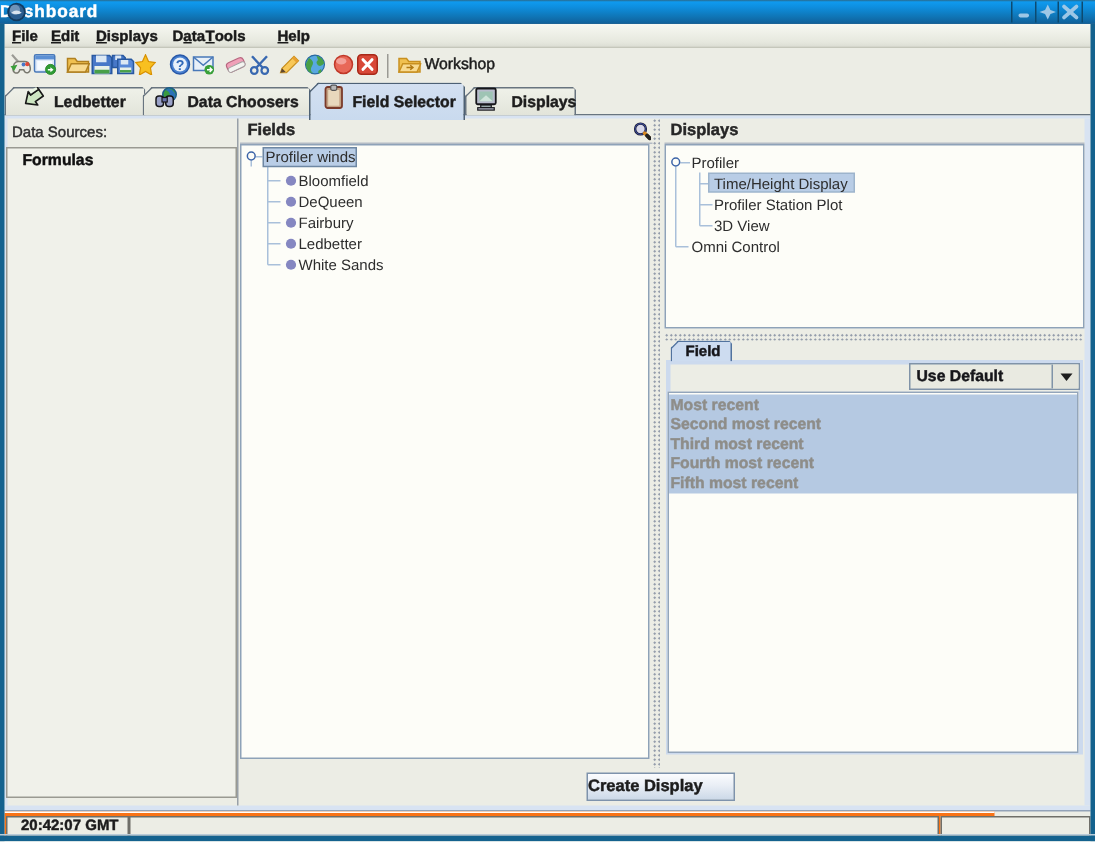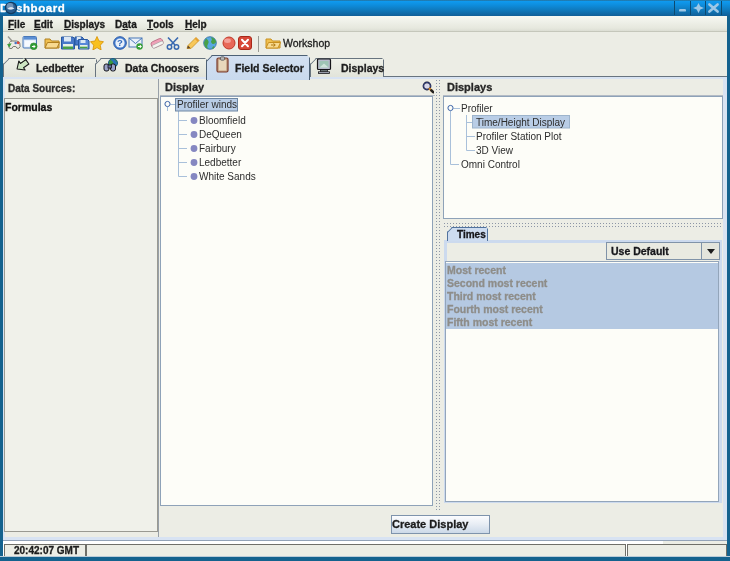--- a/index.html
+++ b/index.html
@@ -29,25 +29,25 @@
 .tabsel{top:0;height:24px;background:linear-gradient(180deg,#d3e0f1,#c9daee);border:1px solid #4d6175;border-bottom:none;z-index:5;clip-path:polygon(6px 0,calc(100% - 3px) 0,100% 3px,100% 100%,0 100%,0 6px)}
 .tabsel .lbl{top:6px}
 .cut{position:absolute;left:-1px;top:5.2px;width:9.3px;height:1.1px;background:#68747f;transform:rotate(-45deg);transform-origin:0 0}
 .tabsel>.cut{background:#4d6175;width:9.3px;top:5.2px}
 
 #cleft{left:3px;top:79px;width:2px;height:458px;background:#d8e3f2}
 #cright{left:723px;top:79px;width:4px;height:458px;background:#d8e3f2}
 #cbot{left:3px;top:537px;width:724px;height:3px;background:#d8e3f2}
 #cbot2{left:3px;top:540px;width:724px;height:1px;background:#93a3b8}
 
-#status{left:3px;top:541px;width:660px;height:16px;background:#ffffff;border-top:1px solid #fff}
+#status{left:3px;top:541px;width:660px;height:16px;background:#f97316;border-top:1px solid #fff}
 .sbox{position:absolute;top:2px;height:12px;border:1px solid #6f6f69;background:#ecede5}
 #status .time{position:absolute;left:11px;top:3px;font-weight:bold;font-size:10px;color:#1c1c1c}
 
-#dslabel{left:8px;top:83px;font-weight:bold;font-size:10px;color:#2e2e2e}
+#dslabel{left:8px;top:83px;font-weight:normal;font-size:10px;color:#2e2e2e}
 #dslist{left:4px;top:98px;width:152px;height:432px;background:#f0f1ea;border:1px solid #9a9a92}
 #row-formulas{position:absolute;left:0;top:0;width:152px;height:15px;font-weight:bold;font-size:10.5px;color:#101010;padding-top:2px}
 #row-prof{position:absolute;left:0;top:15px;width:152px;height:17px;background:#a7a9a1;font-weight:bold;font-size:11px;color:#000;padding-top:3px}
 .tri{display:inline-block;width:0;height:0;border-left:6px solid #17304e;border-top:4.5px solid transparent;border-bottom:4.5px solid transparent;vertical-align:-1px;margin-left:2px;margin-right:3px}
 
 #midpanel{left:158px;top:79px;width:276px;height:458px;border-left:1px solid #98a0a8}
 #fhead{position:absolute;left:1px;top:0;width:275px;height:16px;border-bottom:1px solid #b3bbc5}
 #fhead .t{position:absolute;left:5px;top:2px;font-weight:bold;font-size:11px;color:#262626}
 #ftree{position:absolute;left:1px;top:17px;width:271px;height:408px;background:#fdfdf8;border:1px solid #8ea2b8}
 
@@ -94,21 +94,21 @@
     <div class="tbtn abs" style="left:705px;border-right:1px solid #0c4a70"><svg width="15" height="14" viewBox="0 0 15 14">
           <path d="M3.4 3.4 L11.6 10.6 M11.6 3.4 L3.4 10.6" stroke="#9dc7e6" stroke-width="2.6" stroke-linecap="round"></path>
         </svg></div>
   </div>
 
   <div id="menubar" class="abs">
     <span style="left:5px"><b class="u">F</b>ile</span>
     <span style="left:31px"><b class="u">E</b>dit</span>
     <span style="left:61px"><b class="u">D</b>isplays</span>
     <span style="left:112px">D<b class="u">a</b>ta</span>
-    <span style="left:144px"><b class="u">T</b>ools</span>
+    <span style="left:134px"><b class="u">T</b>ools</span>
     <span style="left:182px"><b class="u">H</b>elp</span>
   </div>
 
   <div id="toolbar" class="abs">
     <svg class="tico abs" style="left:3px" viewBox="0 0 16 14">
         <line x1="2" y1="0.5" x2="6" y2="5" stroke="#9a9a94" stroke-width="1.4"></line>
         <path d="M3.5 6.5 Q1.5 11.5 4 12.5 Q6.5 13.2 7.2 10.5 L9.8 10.5 Q10.5 13 12.8 12.3 Q15 11.5 13.8 7.5 Q13 5 10.5 5 L6.2 5 Q4.3 5 3.5 6.5 Z" fill="#ebebe5" stroke="#78786e" stroke-width="1"></path>
         <circle cx="9.7" cy="7" r="1.3" fill="#4878c8"></circle>
         <circle cx="12.2" cy="6.8" r="1.4" fill="#e04838"></circle>
         <path d="M1 8.2 L5.6 7.2 L3.4 11.4 Z" fill="#3aa03a"></path>
@@ -242,26 +242,26 @@
       </svg>
   </div>
 
   <div id="cleft" class="abs"></div>
     <div id="cright" class="abs"></div>
   <div id="cbot" class="abs"></div>
     <div id="cbot2" class="abs"></div>
 
   <div id="dslabel" class="abs">Data Sources:</div>
   <div id="dslist" class="abs">
-    <div id="row-formulas"><span style="">Formulas</span></div>
+    <div id="row-formulas"><span style="margin-left:10px">Formulas</span></div>
   </div>
 
   <div id="midpanel" class="abs">
     <div id="fhead">
-        <span class="t">Display</span>
+        <span class="t">Fields</span>
       <svg class="abs" style="left:262px;top:2px" width="12" height="13" viewBox="0 0 12 13">
           <circle cx="5" cy="5" r="3.6" fill="#d8d8ea" stroke="#1a1a2a" stroke-width="1.6"></circle>
           <circle cx="5" cy="5" r="3.6" fill="none" stroke="#3a4a9a" stroke-width=".7"></circle>
           <path d="M7.8 7.8 L11 11" stroke="#d88820" stroke-width="2.4" stroke-linecap="round"></path>
           <path d="M9.4 9.4 L11.2 11.2" stroke="#222" stroke-width="2.6" stroke-linecap="round"></path>
         </svg>
     </div>
     <div id="ftree">
       <svg class="abs" style="left:0;top:0" width="273" height="200" viewBox="0 0 273 200" font-family="Liberation Sans,sans-serif" font-size="10">
         <g stroke="#a9c0da" stroke-width="1">
@@ -319,21 +319,21 @@
         <text x="32" y="57">3D View</text>
         <text x="17" y="71">Omni Control</text>
       </g>
     </svg>
   </div>
   <div id="hsplit" class="abs"></div>
 
   <div id="timespane" class="abs"></div>
   <div id="timestab" class="abs">
       <span class="abs" style="left:-1px;top:4.4px;width:8px;height:1.1px;background:#52739e;transform:rotate(-45deg);transform-origin:0 0"></span>
-      <span style="position:absolute;left:9px;top:1px">Times</span>
+      <span style="position:absolute;left:9px;top:1px">Field</span>
     </div>
   <div id="combo" class="abs">
       <span class="t">Use Default</span>
       <span class="btn"></span>
       <span class="arr"></span>
     </div>
   <div id="tlist" class="abs">
     <div id="tsel"></div>
     <div class="trow" style="top:2px">Most recent</div>
     <div class="trow" style="top:15px">Second most recent</div>

